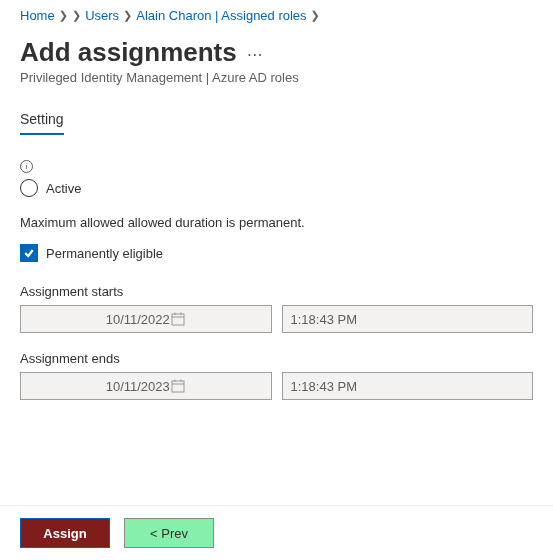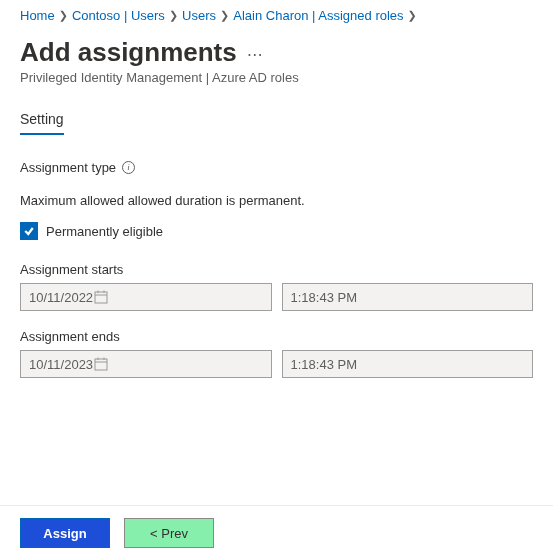--- a/index.html
+++ b/index.html
@@ -46,63 +46,65 @@
   .checkbox-row { display:flex; align-items:center; gap:8px; margin-bottom:22px; cursor:pointer;}
   .checkbox {
     width:18px; height:18px; background:#0067b8; display:inline-flex; align-items:center; justify-content:center; flex-shrink:0;
   }
   .checkbox svg { width:12px; height:12px; stroke:#fff; stroke-width:3; fill:none; }
   .dt-row { display:flex; gap:10px; margin-bottom:18px; }
   .dt-input {
     height:28px; border:1px solid #a19f9d; background:#f3f2f1; display:flex; align-items:center;
     padding:0 8px; color:#605e5c; font-size:13px; position:relative;
   }
-  .date-input { flex:1; justify-content:flex-start; }
+  .date-input { flex:1; justify-content:center; }
   .time-input { flex:1; }
   .cal-icon { width:16px; height:16px; opacity:.6; }
   .footer {
     position:absolute; left:0; right:0; bottom:0; padding:12px 20px;
     border-top:1px solid #edebe9; display:flex; gap:14px; background:#fff;
   }
   .btn {
     height:30px; min-width:90px; padding:0 16px; font-size:13px; cursor:pointer;
     display:inline-flex; align-items:center; justify-content:center;
     border:1px solid #8a8886; background:#86efac; color:#323130;
   }
-  .btn.primary { background:#1d4ed8; border-color:#0067b8; color:#fff; font-weight:600;}
+  .btn.primary { background:#7f1d1d; border-color:#0067b8; color:#fff; font-weight:600;}
 </style>
 </head>
 <body>
 
 <div class="breadcrumb">
   <a>Home</a>
   <span class="sep">❯</span>
-  <a>Contoso | Users</a>
   <span class="sep">❯</span>
   <a>Users</a>
   <span class="sep">❯</span>
   <a>Alain Charon | Assigned roles</a>
   <span class="sep">❯</span>
 </div>
 
 <div class="title-row">
   <h1>Add assignments</h1>
   <span class="more">⋯</span>
 </div>
 <div class="subtitle">Privileged Identity Management | Azure AD roles</div>
 
 <div class="tabs">
   <div class="tab active">Setting</div>
 </div>
 
 <div class="field-label">
-  <span>Assignment type</span>
   <span class="info-icon">i</span>
 </div>
 <div class="radio-group">
+  <div class="radio-opt">
+    <span class="radio"></span>
+    <span>Active</span>
+  </div>
 </div>
 
 <div class="note">Maximum allowed allowed duration is permanent.</div>
 
 <div class="checkbox-row">
   <span class="checkbox">
     <svg viewBox="0 0 16 16">
         <polyline points="3,8 7,12 13,4"></polyline>
       </svg>
   </span>

